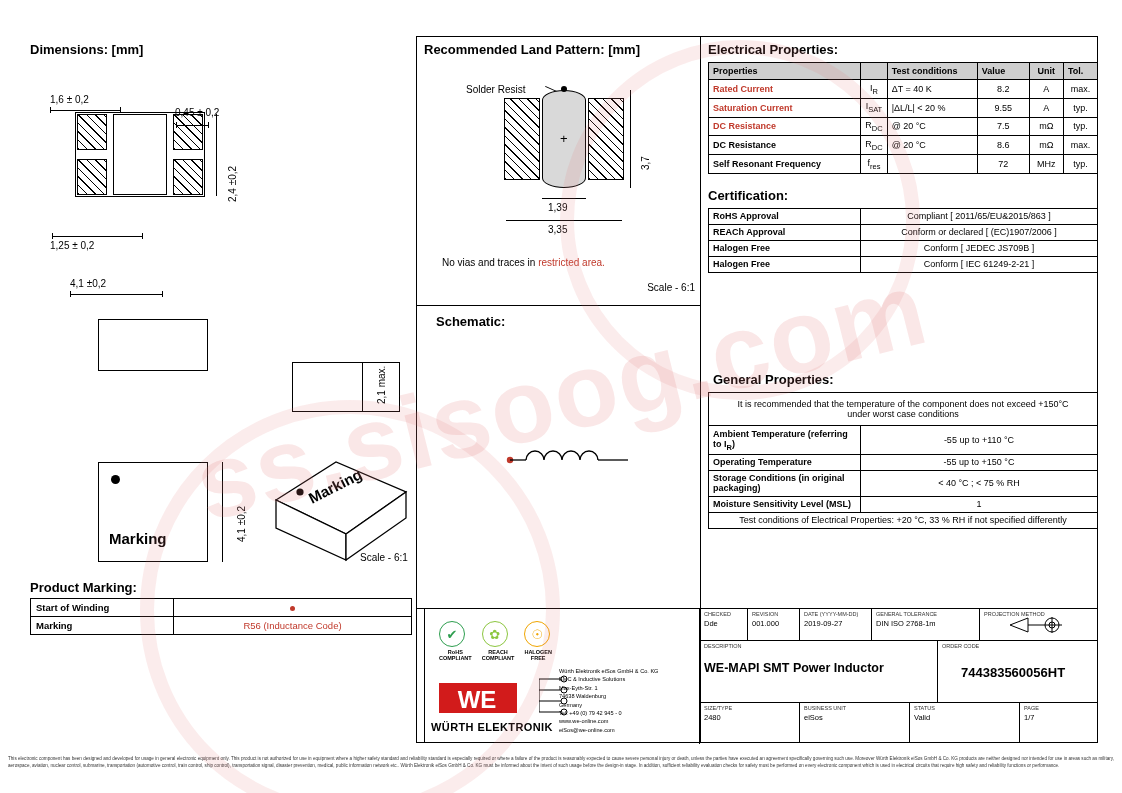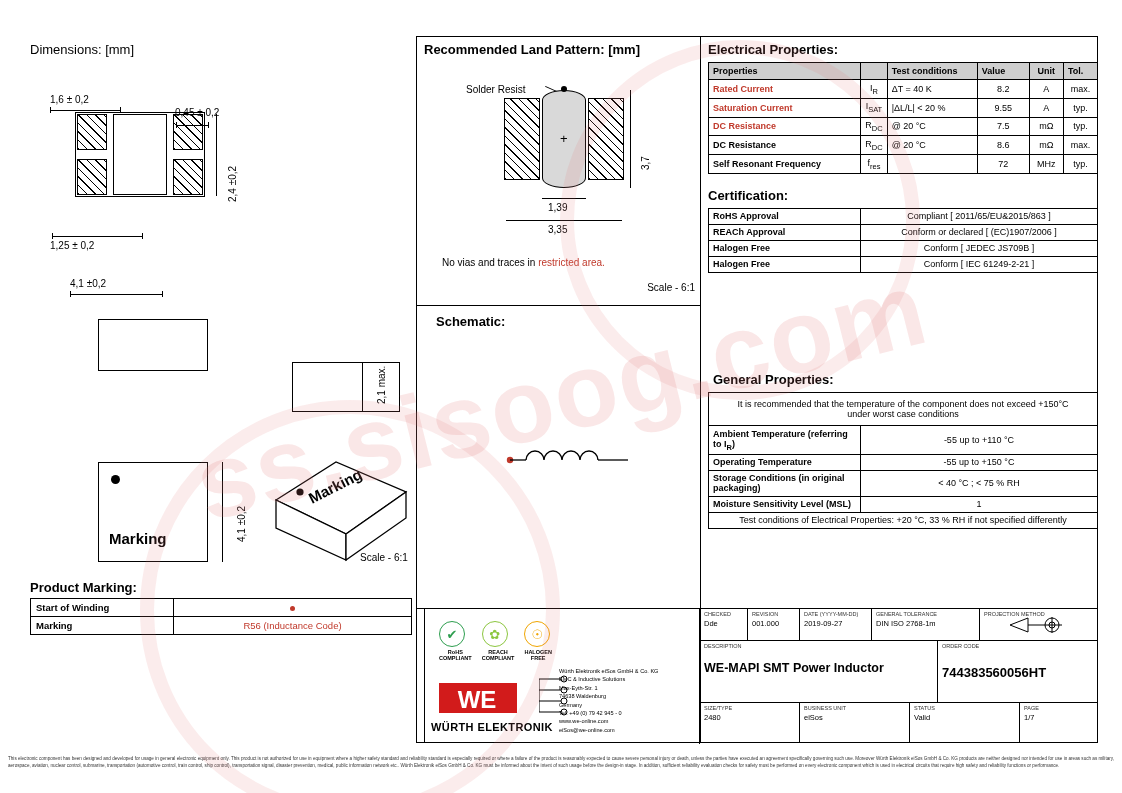--- a/index.html
+++ b/index.html
@@ -20,21 +20,21 @@
   }
   .wm-circ{
     position:absolute; border-radius:50%; border:14px solid rgba(226,120,120,0.14);
   }
   .red { color:#c0392b; }
 
   
   #left-col{
     position:absolute; left:30px; top:42px; width:375px; height:600px;
   }
-  #dims-title{ position:absolute; left:0; top:0; font-size:13px; font-weight:normal;}
+  #dims-title{ position:absolute; left:0; top:0; font-size:13px; font-weight:bold;}
 
   .dimbox { position:absolute; }
 
   
   #topview{ left:45px; top:70px; width:130px; height:85px; }
   #tv-outer{
     position:absolute; left:0; top:0; width:130px; height:85px;
     border:1.4px solid #000; background:#fff;
   }
   .hatch{
@@ -433,21 +433,21 @@
       </div>
     </div>
 
     <div class="tbrow" style="top:32px; height:62px;">
       <div class="cell" style="left:0; width:238px;">
         <div class="cl">DESCRIPTION</div>
         <div style="font-size:12.5px; font-weight:bold; margin-top:12px;">WE-MAPI SMT Power Inductor</div>
       </div>
       <div class="cell" style="left:238px; width:160px; border-right:none;">
         <div class="cl">ORDER CODE</div>
-        <div style="font-size:13px; font-weight:bold; margin-top:16px;">744383560056HT</div>
+        <div style="font-size:13px; font-weight:bold; margin-top:16px;margin-left:19px;">744383560056HT</div>
       </div>
     </div>
 
     <div class="tbrow" style="top:94px; height:40px; border-bottom:none;">
       <div class="cell" style="left:0; width:100px;">
         <div class="cl">SIZE/TYPE</div>
         <div class="cv">2480</div>
       </div>
       <div class="cell" style="left:100px; width:110px;">
         <div class="cl">BUSINESS UNIT</div>

